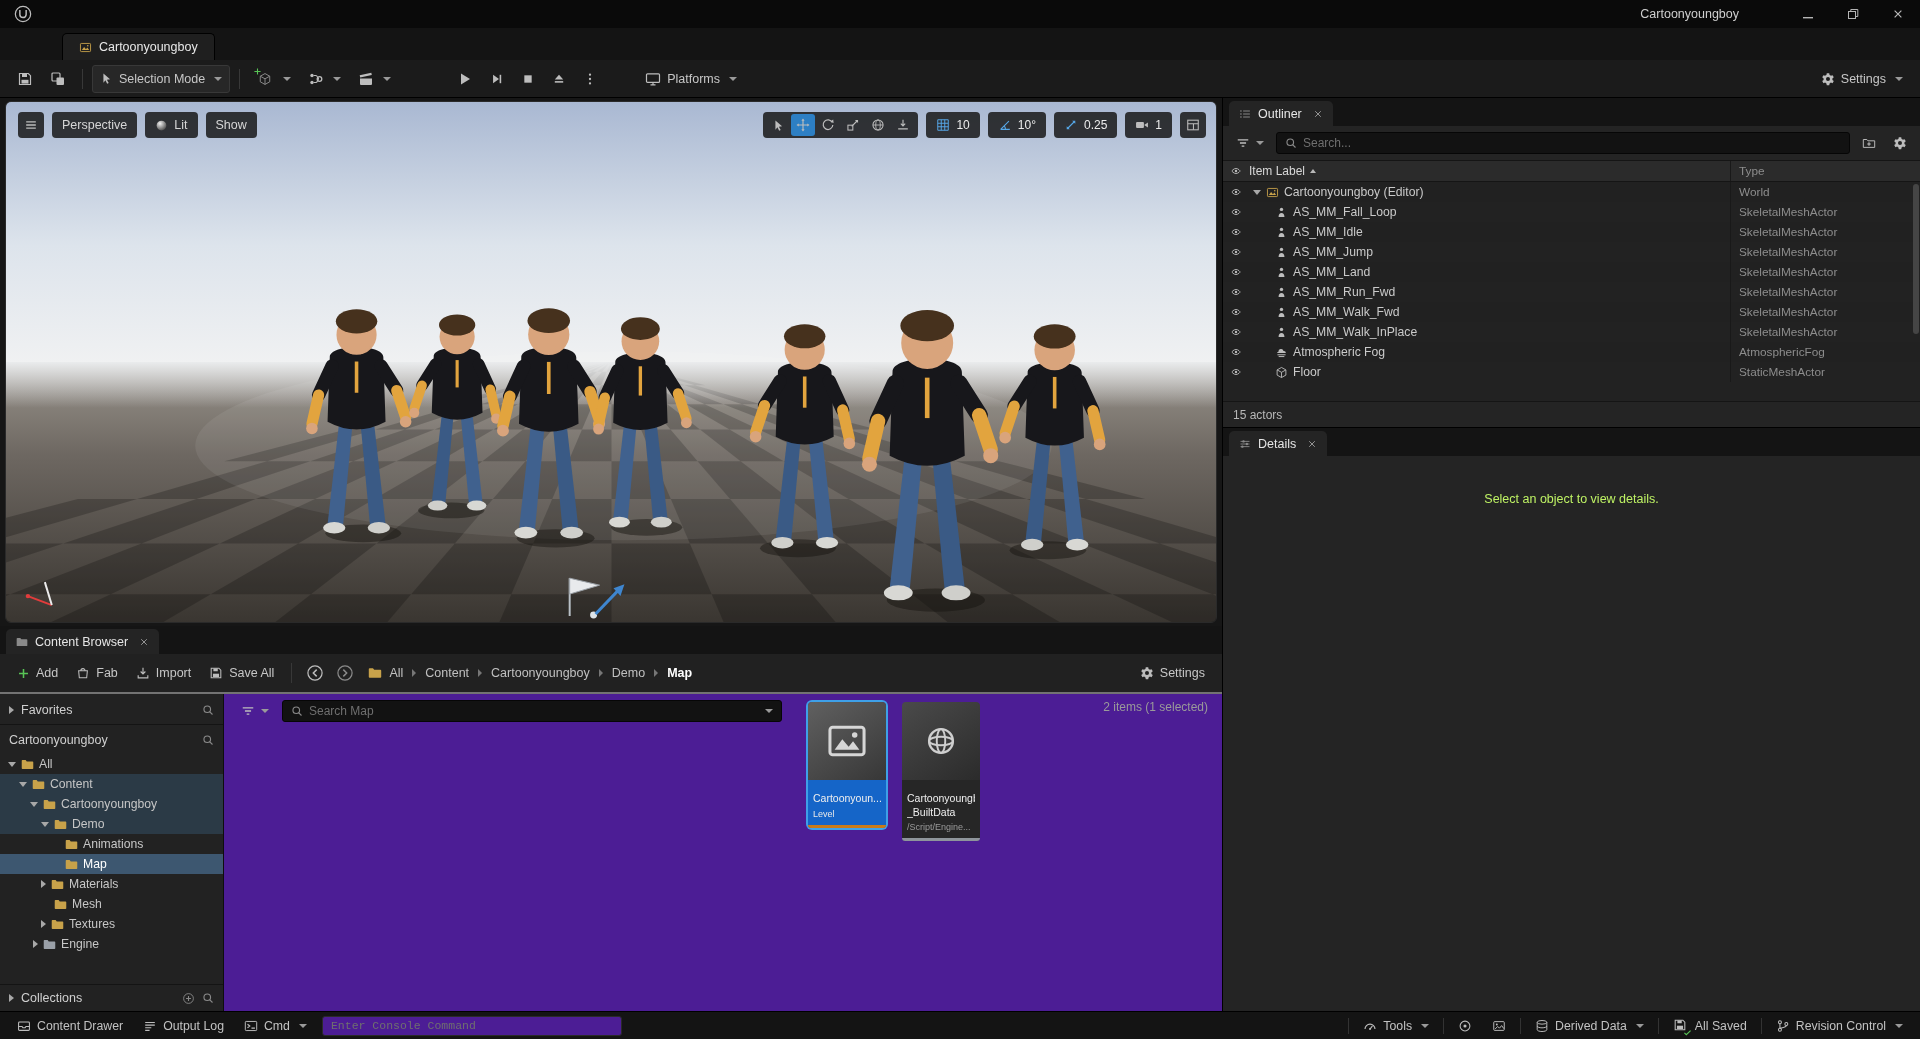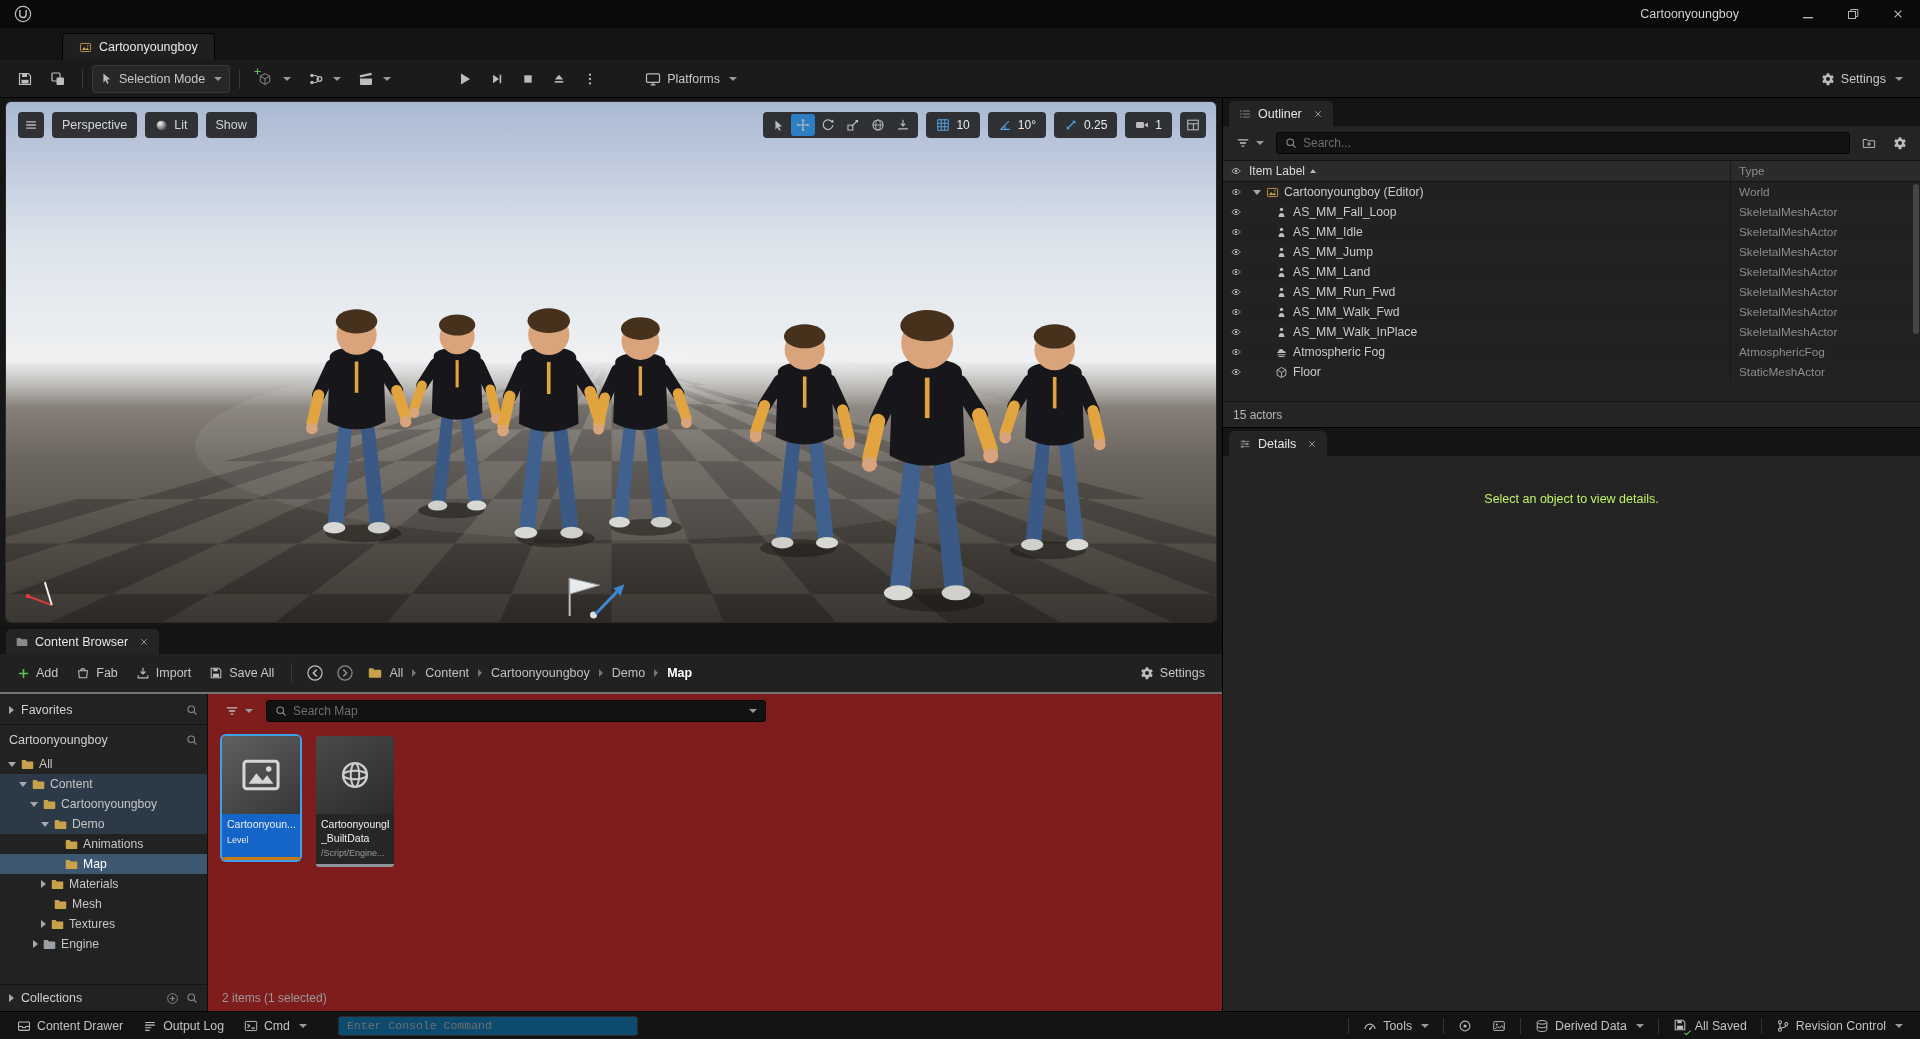--- a/index.html
+++ b/index.html
@@ -79,50 +79,50 @@
 .details{flex:1;display:flex;flex-direction:column;background:#1d1d1d;min-height:0}
 .det-body{flex:1;background:#242424;display:flex;justify-content:center;padding-top:36px;color:#bef264;font-size:12.5px}
 
 .cb{flex:1;display:flex;flex-direction:column;background:#1f1f1f;min-height:0}
 .cb-toolbar{height:40px;display:flex;align-items:center;gap:4px;padding:0 10px;background:#212121;border-bottom:2px solid #737373;flex:0 0 auto}
 .circbtn{width:22px;height:22px;border-radius:50%;display:flex;align-items:center;justify-content:center;color:#9a9a9a;margin:0 2px}
 .crumbs{display:flex;align-items:center;gap:5px;font-size:12.5px;color:#c0c0c0;margin-left:6px}
 .crumb{padding:2px 2px;white-space:nowrap}
 .crumb.current{color:#fff;font-weight:bold}
 .cb-body{flex:1;display:flex;min-height:0}
-.cb-side{width:208px;background:#222;border-right:1px solid #0d0d0d;display:flex;flex-direction:column;padding-top:3px;flex:0 0 auto}
+.cb-side{width:224px;background:#222;border-right:1px solid #0d0d0d;display:flex;flex-direction:column;padding-top:3px;flex:0 0 auto}
 .side-row{height:25px;display:flex;align-items:center;gap:7px;padding:0 9px;color:#d0d0d0;font-size:12.5px;flex:0 0 auto}
 .side-div{height:1px;background:#141414;margin:2px 0;flex:0 0 auto}
 .tree{flex:1;overflow:hidden;padding-top:2px}
 .trow{height:20px;display:flex;align-items:center;gap:5px;padding-right:6px;font-size:12.2px;color:#c6c6c6;white-space:nowrap}
 .trow.path{background:#2b3a46}
 .trow.selected{background:#3d5770;color:#fff}
 .side-bottom{border-top:1px solid #141414;height:27px;display:flex;align-items:center;gap:7px;padding:0 9px;margin-top:auto;flex:0 0 auto;color:#d0d0d0;font-size:12.5px}
-.cb-main{flex:1;display:flex;flex-direction:column;background:#7f1d1d;min-width:0}
+.cb-main{flex:1;display:flex;background:#4c1d95;min-width:0}
 .cb-search{height:34px;display:flex;align-items:center;gap:8px;padding:0 12px;flex:0 0 auto}
 .cb-search .spill{flex:0 0 500px}
 .tiles{flex:1;display:flex;gap:16px;padding:8px 14px;align-items:flex-start;min-height:0}
 .tile{width:78px;border-radius:4px;position:relative}
 .tile.sel{box-shadow:0 0 0 2px #3ea0e8}
 .thumb{width:78px;height:78px;border-radius:4px 4px 0 0;display:flex;align-items:center;justify-content:center}
 .t1{background:linear-gradient(145deg,#606060,#373737)}
 .t2{background:linear-gradient(145deg,#4a4a4a,#2b2b2b)}
-.lbl{position:relative;background:#262626;border-radius:0 0 4px 4px;padding:4px 5px 9px;min-height:46px}
+.lbl{position:relative;background:#262626;border-radius:0 0 4px 4px;padding:12px 5px 9px;min-height:46px}
 .tile.sel .lbl{background:#1565c8}
 .aname{font-size:10.5px;color:#efefef;line-height:1.3;white-space:nowrap;overflow:hidden}
 .aname:empty{display:none}
 .atype{font-size:9px;margin-top:3px;color:#e8e8e8;white-space:nowrap;overflow:hidden}
 .tile:not(.sel) .atype{color:#9a9a9a}
 .stripe{position:absolute;left:0;right:0;bottom:0;height:3px;border-radius:0 0 4px 4px}
 .cb-status{height:26px;display:flex;align-items:center;padding:0 14px;color:#9a9a9a;font-size:12px;flex:0 0 auto}
 
 .statusbar{height:28px;background:#141414;border-top:1px solid #000;display:flex;align-items:center;padding:0 8px;gap:2px;flex:0 0 auto}
 .sb-item{display:flex;align-items:center;gap:6px;padding:0 9px;height:100%;font-size:12.3px;color:#c2c2c2;white-space:nowrap}
 .sb-sep{width:1px;height:16px;background:#333;margin:0 3px;flex:0 0 auto}
-.console{width:300px;height:20px;background:#0c4a6e;border:1px solid #2a2a2a;border-radius:3px;display:flex;align-items:center;padding:0 8px;margin-left:20px}
+.console{width:300px;height:20px;background:#4c1d95;border:1px solid #2a2a2a;border-radius:3px;display:flex;align-items:center;padding:0 8px;margin-left:4px}
 .console .inp{font-family:"Liberation Mono","DejaVu Sans Mono",monospace;font-size:11.5px;color:#9a9a9a}
 .stack{position:relative;width:16px;height:16px}
 .stack .over{position:absolute;right:-3px;bottom:-3px;width:9px;height:9px;color:#58c456}
 </style>
 </head>
 <body>
 
 <svg style="position:absolute;width:0;height:0;overflow:hidden" aria-hidden="true">
 <defs>
 <symbol id="i-ue" viewBox="0 0 16 16">

